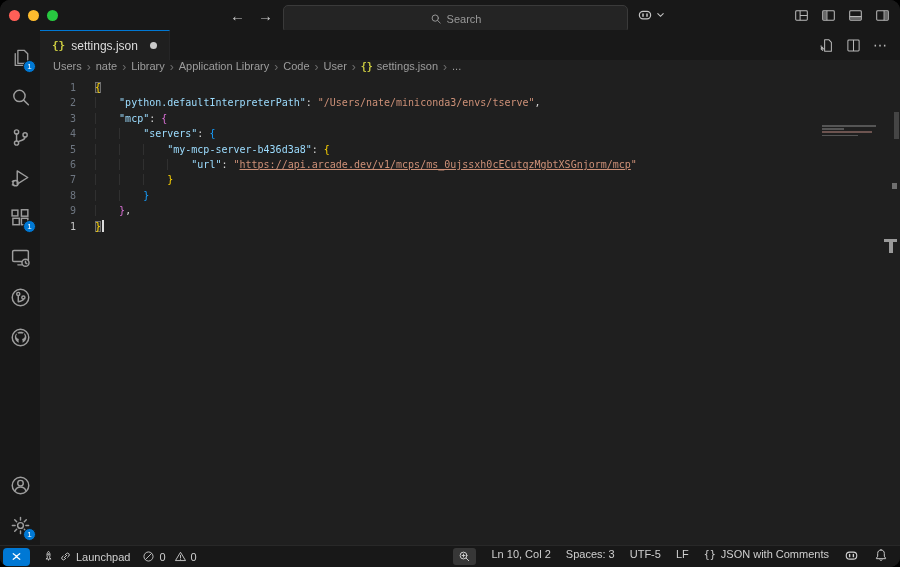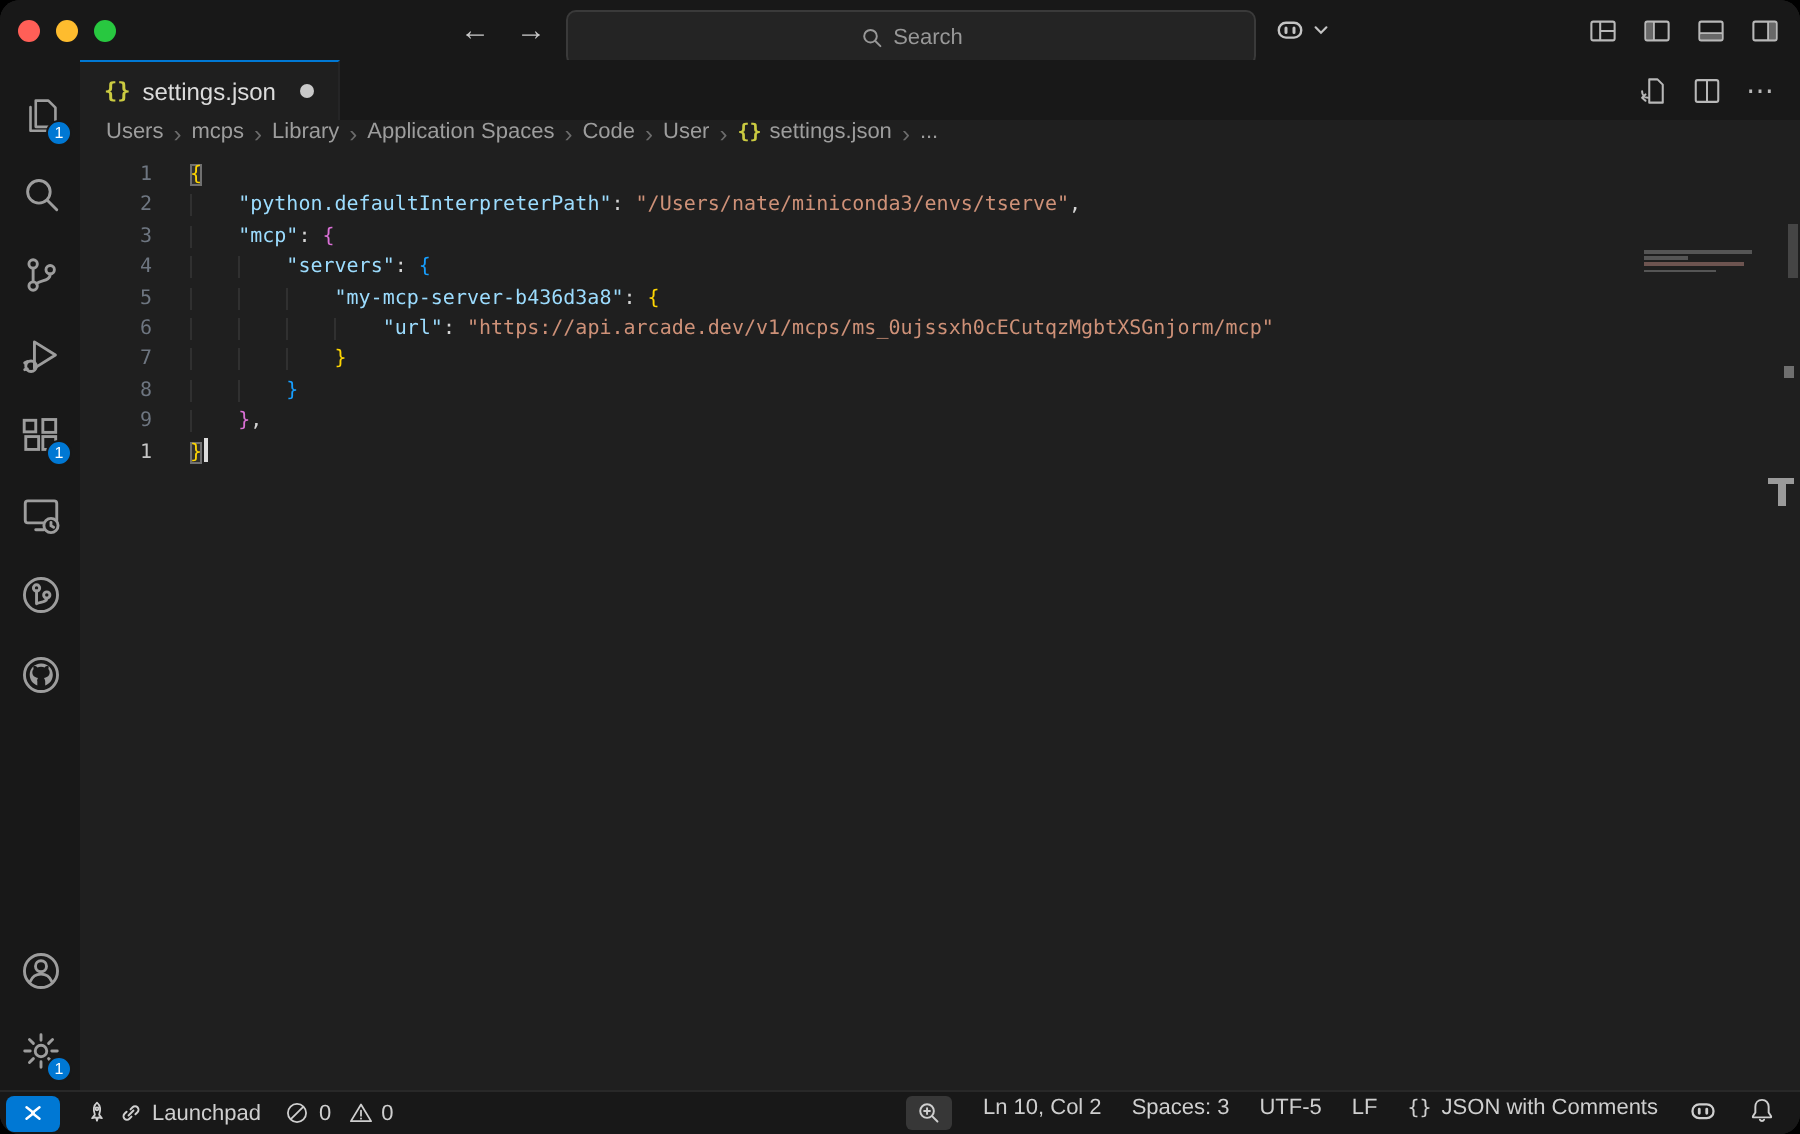--- a/index.html
+++ b/index.html
@@ -43,21 +43,21 @@
   .bc-sep { color:#6c6c6c; font-size:12px; margin:0 5px; }
 
   .code-area { flex:1; position:relative; font-family:"DejaVu Sans Mono",monospace; font-size:10px; padding-top:1px; }
   .code-line { display:flex; height:15.4px; line-height:15.4px; }
   .ln { width:36px; text-align:right; color:#6e7681; flex:none; }
   .code-line.active .ln { color:#c6c6c6; }
   .lc { margin-left:19px; white-space:pre; color:#d4d4d4; }
   .tok.ind { background-image:repeating-linear-gradient(to right,#303030 0,#303030 1px,transparent 1px,transparent 4ch); }
   .tok.k { color:#9cdcfe; }
   .tok.s { color:#ce9178; }
-  .tok.sl { color:#ce9178; }
+  .tok.sl { color:#ce9178; text-decoration:underline; }
   .tok.p { color:#d4d4d4; }
   .tok.by { color:#ffd602; }
   .tok.bp { color:#da70d6; }
   .tok.bb { color:#179fff; }
   .tok.m { box-shadow:inset 0 0 0 1px #707070; background:rgba(120,120,120,.18); }
   .cursor { display:inline-block; width:1.5px; height:12px; background:#dcdcdc; vertical-align:-2px; margin-left:1px; }
   .codelens { height:14px; line-height:14px; padding-left:135px; font-size:9.5px; color:#999;
               font-family:"Liberation Sans",sans-serif; }
   .codelens .cl-item { cursor:pointer; }
   .codelens .check { margin-right:2px; }
@@ -243,29 +243,29 @@
         <span class="more-glyph">⋯</span>
       </div>
     </div>
 
     <div class="breadcrumb">
         <span class="bc-item">
           <span>Users</span>
         </span>
         <span class="bc-sep">›</span>
         <span class="bc-item">
-          <span>mcps</span>
+          <span>nate</span>
         </span>
         <span class="bc-sep">›</span>
         <span class="bc-item">
           <span>Library</span>
         </span>
         <span class="bc-sep">›</span>
         <span class="bc-item">
-          <span>Application Spaces</span>
+          <span>Application Library</span>
         </span>
         <span class="bc-sep">›</span>
         <span class="bc-item">
           <span>Code</span>
         </span>
         <span class="bc-sep">›</span>
         <span class="bc-item">
           <span>User</span>
         </span>
         <span class="bc-sep">›</span>

